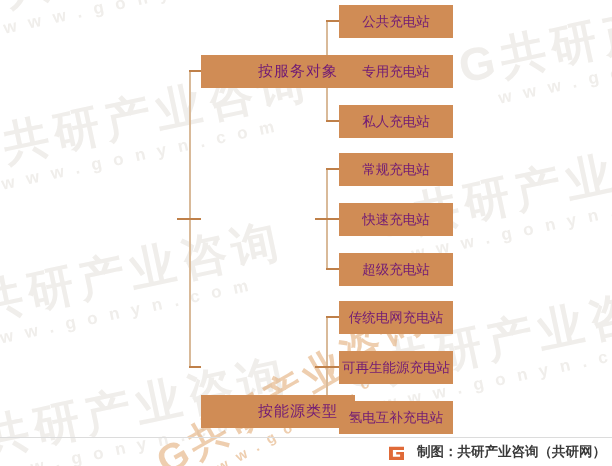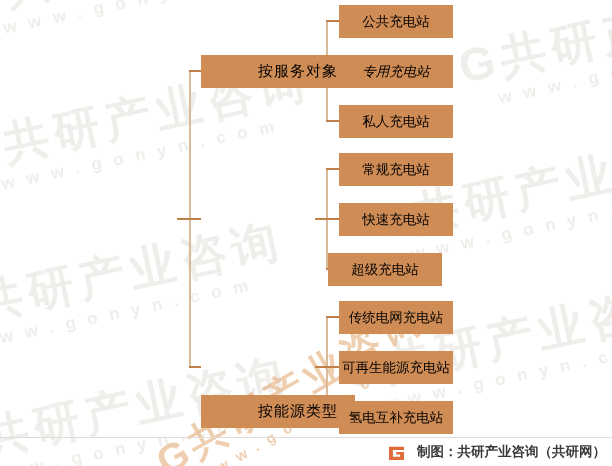--- a/index.html
+++ b/index.html
@@ -16,21 +16,21 @@
   }
   .wm .wm-big{display:block;font-size:46px;font-weight:bold;letter-spacing:6px;line-height:1.1;}
   .wm .wm-small{display:block;font-size:17px;font-weight:bold;letter-spacing:12px;margin-top:3px;}
   .wm.orange{
     z-index:1;color:rgba(224,166,110,0.55);
     transform:translate(-50%,-50%) rotate(-30deg) scale(0.85);
   }
   
   .node{
     position:absolute;z-index:2;width:114px;height:33px;
-    background:#d08c55;color:#000000;
+    background:#d08c55;color:#701a75;
     display:flex;align-items:center;justify-content:center;
     white-space:nowrap;
   }
   .root,.branch{font-size:15px;letter-spacing:1px;padding-left:40px;}
   .leaf{font-size:13.5px;}
   .hl{position:absolute;z-index:2;height:2px;background:#bf8049;}
   .vl{position:absolute;z-index:2;width:2px;background:#d9ba99;}
   
   .footer-sep{position:absolute;z-index:3;left:0;top:437px;width:612px;height:1px;background:#dcdcdc;}
   .footer{
@@ -96,25 +96,25 @@
   <div class="vl" style="left:326px;top:316px;height:102px;"></div>
   <div class="hl" style="left:326px;top:316px;width:13px;"></div>
   <div class="hl" style="left:315px;top:366px;width:24px;"></div>
   <div class="hl" style="left:326px;top:416px;width:13px;"></div>
 
 
   <div class="node branch" style="left:201px;top:55px;">按服务对象</div>
   <div class="node branch" style="left:201px;top:351px;margin-top:44px;">按能源类型</div>
 
   <div class="node leaf" style="left:339px;top:5px;">公共充电站</div>
-  <div class="node leaf" style="left:339px;top:55px;font-style:italic;">专用充电站</div>
+  <div class="node leaf" style="left:339px;top:55px;">专用充电站</div>
   <div class="node leaf" style="left:339px;top:153px;">常规充电站</div>
   <div class="node leaf" style="left:339px;top:105px;">私人充电站</div>
   <div class="node leaf" style="left:339px;top:203px;">快速充电站</div>
-  <div class="node leaf" style="left:328px;top:253px;">超级充电站</div>
+  <div class="node leaf" style="left:339px;top:253px;">超级充电站</div>
   <div class="node leaf" style="left:339px;top:301px;">传统电网充电站</div>
   <div class="node leaf" style="left:339px;top:351px;">可再生能源充电站</div>
   <div class="node leaf" style="left:339px;top:401px;">氢电互补充电站</div>
 
   <div class="footer-sep"></div>
   <div class="footer">
     <svg class="footer-logo" viewBox="0 0 100 100">
       <path d="M0,12 H100 V34 H26 V78 H74 V64 H48 V46 H100 V100 H0 Z" fill="#e06a38" fill-rule="evenodd"></path>
     </svg>
     <span class="footer-credit">制图：共研产业咨询（共研网）</span>

